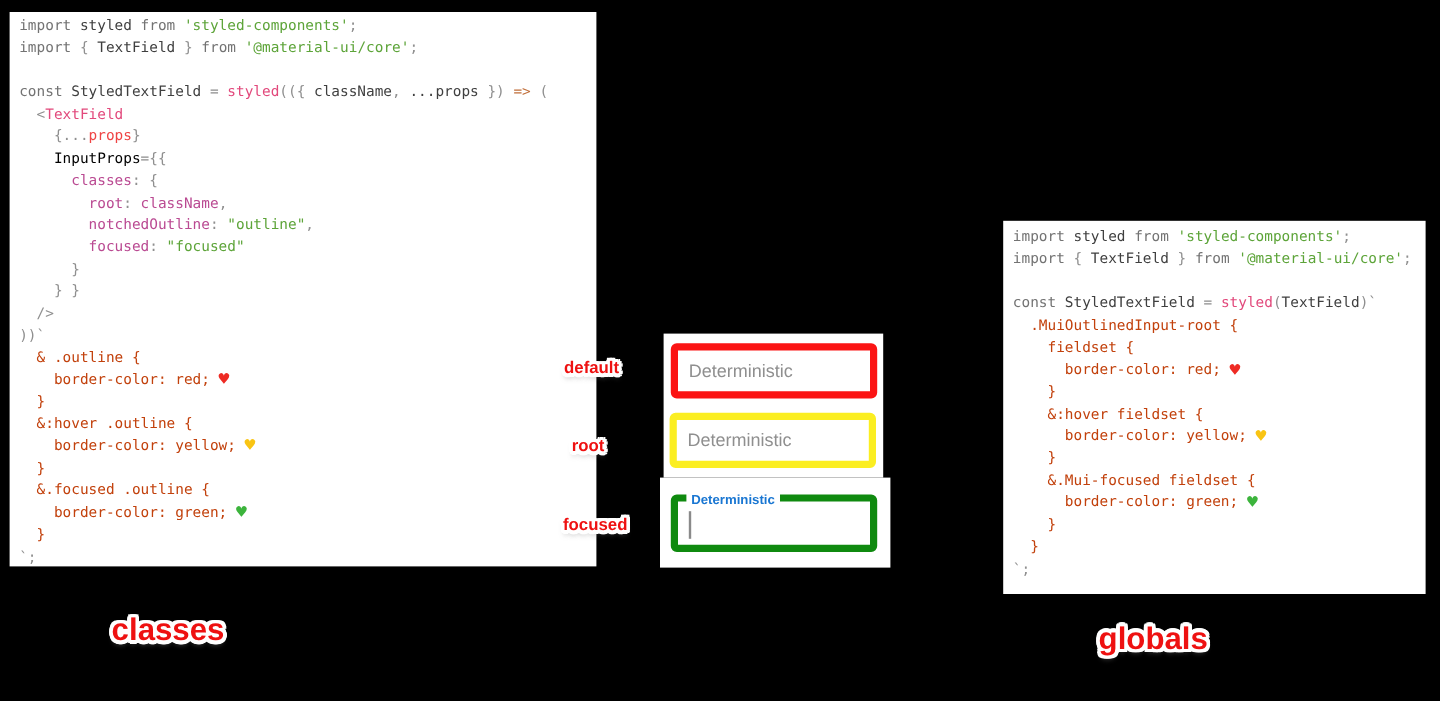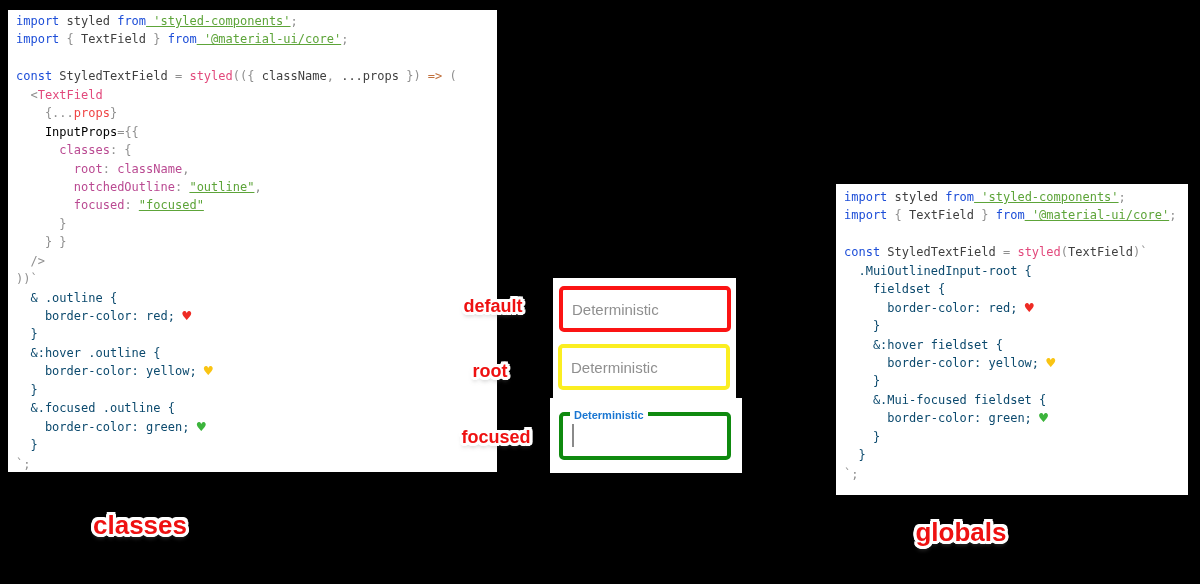--- a/index.html
+++ b/index.html
@@ -7,41 +7,41 @@
 
   
   .code-panel{
     position:absolute;background:#fff;box-sizing:border-box;
     font-family:"DejaVu Sans Mono","Liberation Mono",monospace;
     font-size:12px;line-height:18.45px;white-space:pre;
   }
   #classes-panel{left:8px;top:10px;width:489px;height:462px;padding:2px 0 0 8px;}
   #globals-panel{left:836px;top:184px;width:352px;height:311px;padding:4px 0 0 8px;}
   .code-line{height:18.45px;line-height:18.45px;}
-  .tk-kw{color:#1d4ed8;}
+  .tk-kw{color:#737373;}
   .tk-var{color:#ef4444;}
   .tk-txt{color:#3f3f3f;}
-  .tk-str{color:#5da439;text-decoration:underline;}
-  .tk-css{color:#0c4a6e;}
+  .tk-str{color:#5da439;}
+  .tk-css{color:#c2410c;}
   .tk-attr{color:#000000;}
   .tk-fn{color:#e2497c;}
   .tk-prop{color:#ba4a92;}
   .tk-pun{color:#8f8f8f;}
   .tk-arrow{color:#c1703c;}
   .tk-heart-red,.tk-heart-yellow,.tk-heart-green{font-size:15px;vertical-align:-1px;}
   .tk-heart-red{color:#ee2b24;}
   .tk-heart-yellow{color:#f9c413;}
   .tk-heart-green{color:#3cb43c;}
 
   
   .demo-panel{position:absolute;background:#fff;}
   #demo-top{left:553px;top:278px;width:183px;height:120px;}
   #demo-bottom{left:550px;top:398px;width:192px;height:75px;}
 
-  .tf{position:absolute;background:#fff;border-radius:5px;box-sizing:border-box;border:4px solid #a16207;}
+  .tf{position:absolute;background:#fff;border-radius:5px;box-sizing:border-box;border:6px solid #a16207;}
   #tf-default{left:559px;top:286px;width:172px;height:46px;}
   #tf-hover{left:558px;top:344px;width:172px;height:46px;}
   #tf-focused{left:559px;top:412px;width:172px;height:48px;}
   .tf input{
     display:block;width:100%;height:100%;border:none;outline:none;background:transparent;
     padding:0 0 0 9px;margin:0;font-size:15px;color:#555;border-radius:5px;
     font-family:"Liberation Sans",sans-serif;box-sizing:border-box;
   }
   .tf input::placeholder{color:#8f8f8f;opacity:1;}
   .notch-label{
@@ -54,21 +54,21 @@
   .sticker{
     position:absolute;transform:translate(-50%,-50%);
     font-weight:bold;color:#ee1111;white-space:nowrap;
     text-shadow:
       -2.5px -2.5px 0 #fff, 2.5px -2.5px 0 #fff, -2.5px 2.5px 0 #fff, 2.5px 2.5px 0 #fff,
       -3px 0 0 #fff, 3px 0 0 #fff, 0 -3px 0 #fff, 0 3px 0 #fff,
       -1px -3px 0 #fff, 1px -3px 0 #fff, -1px 3px 0 #fff, 1px 3px 0 #fff,
       -3px -1px 0 #fff, 3px -1px 0 #fff, -3px 1px 0 #fff, 3px 1px 0 #fff,
       0 4px 4px rgba(120,120,120,0.55);
   }
-  .state{font-size:18px;}
+  .state{font-size:14px;}
   .caption{font-size:26px;}
   #lbl-default{left:493px;top:306px;}
   #lbl-hover{left:490px;top:371px;}
   #lbl-focused{left:496px;top:437px;}
   #lbl-classes{left:140px;top:525px;}
   #lbl-globals{left:961px;top:532px;}
 </style>
 </head>
 <body>
 

